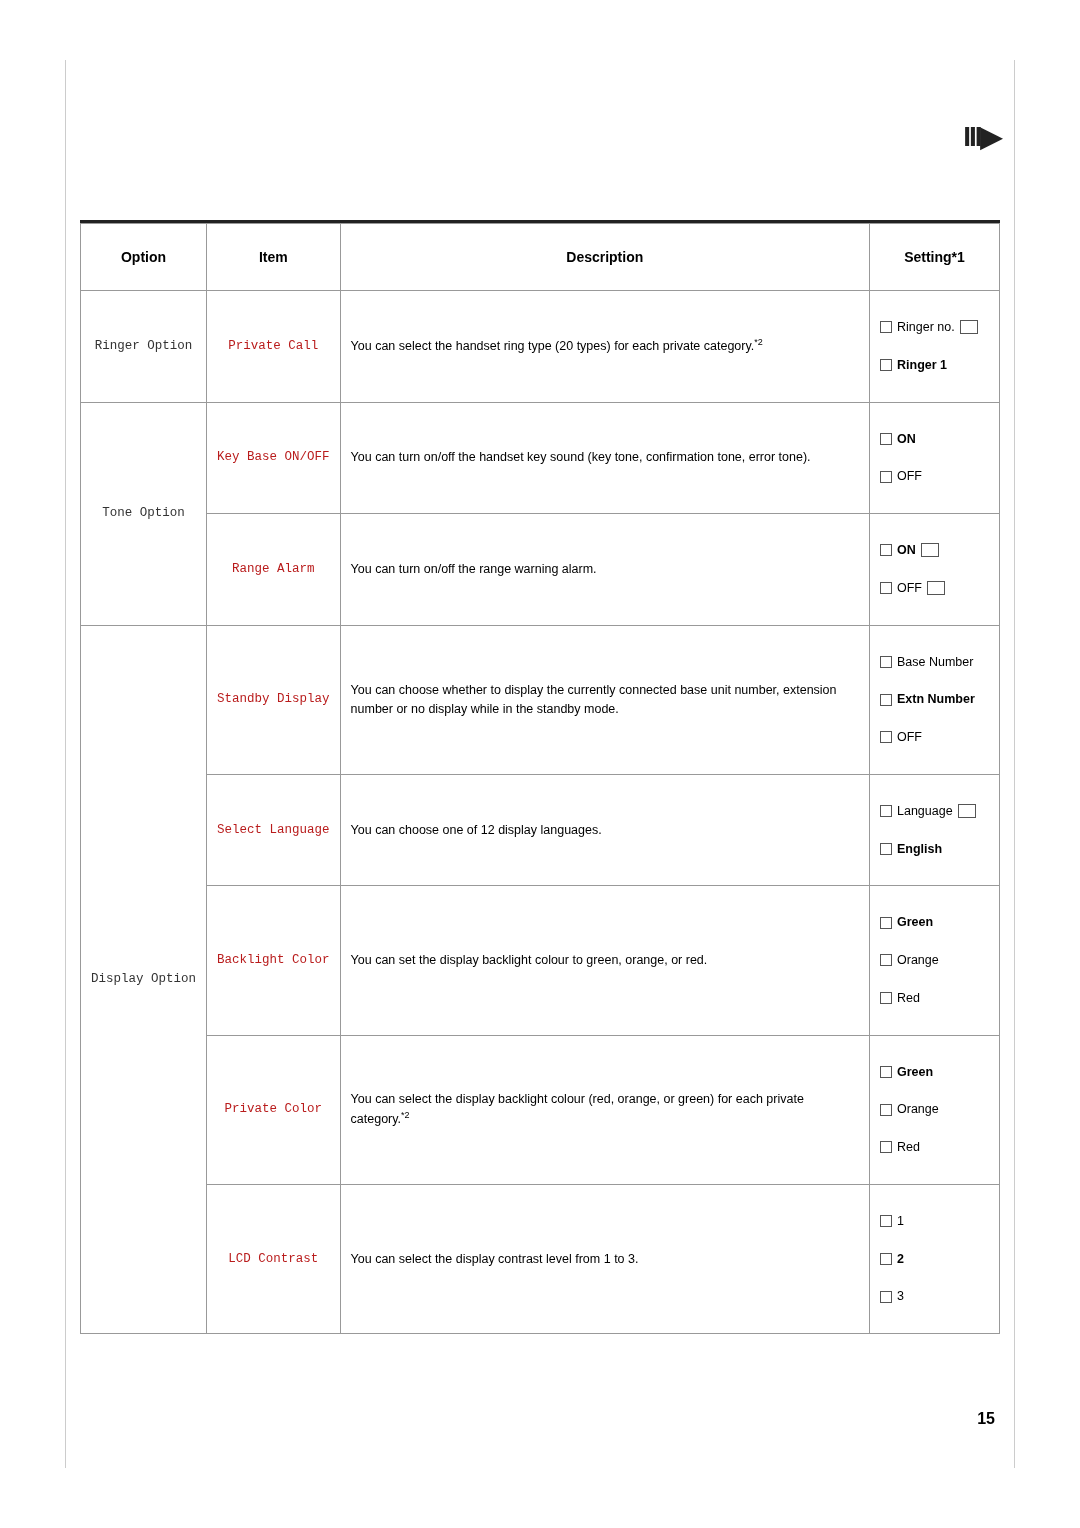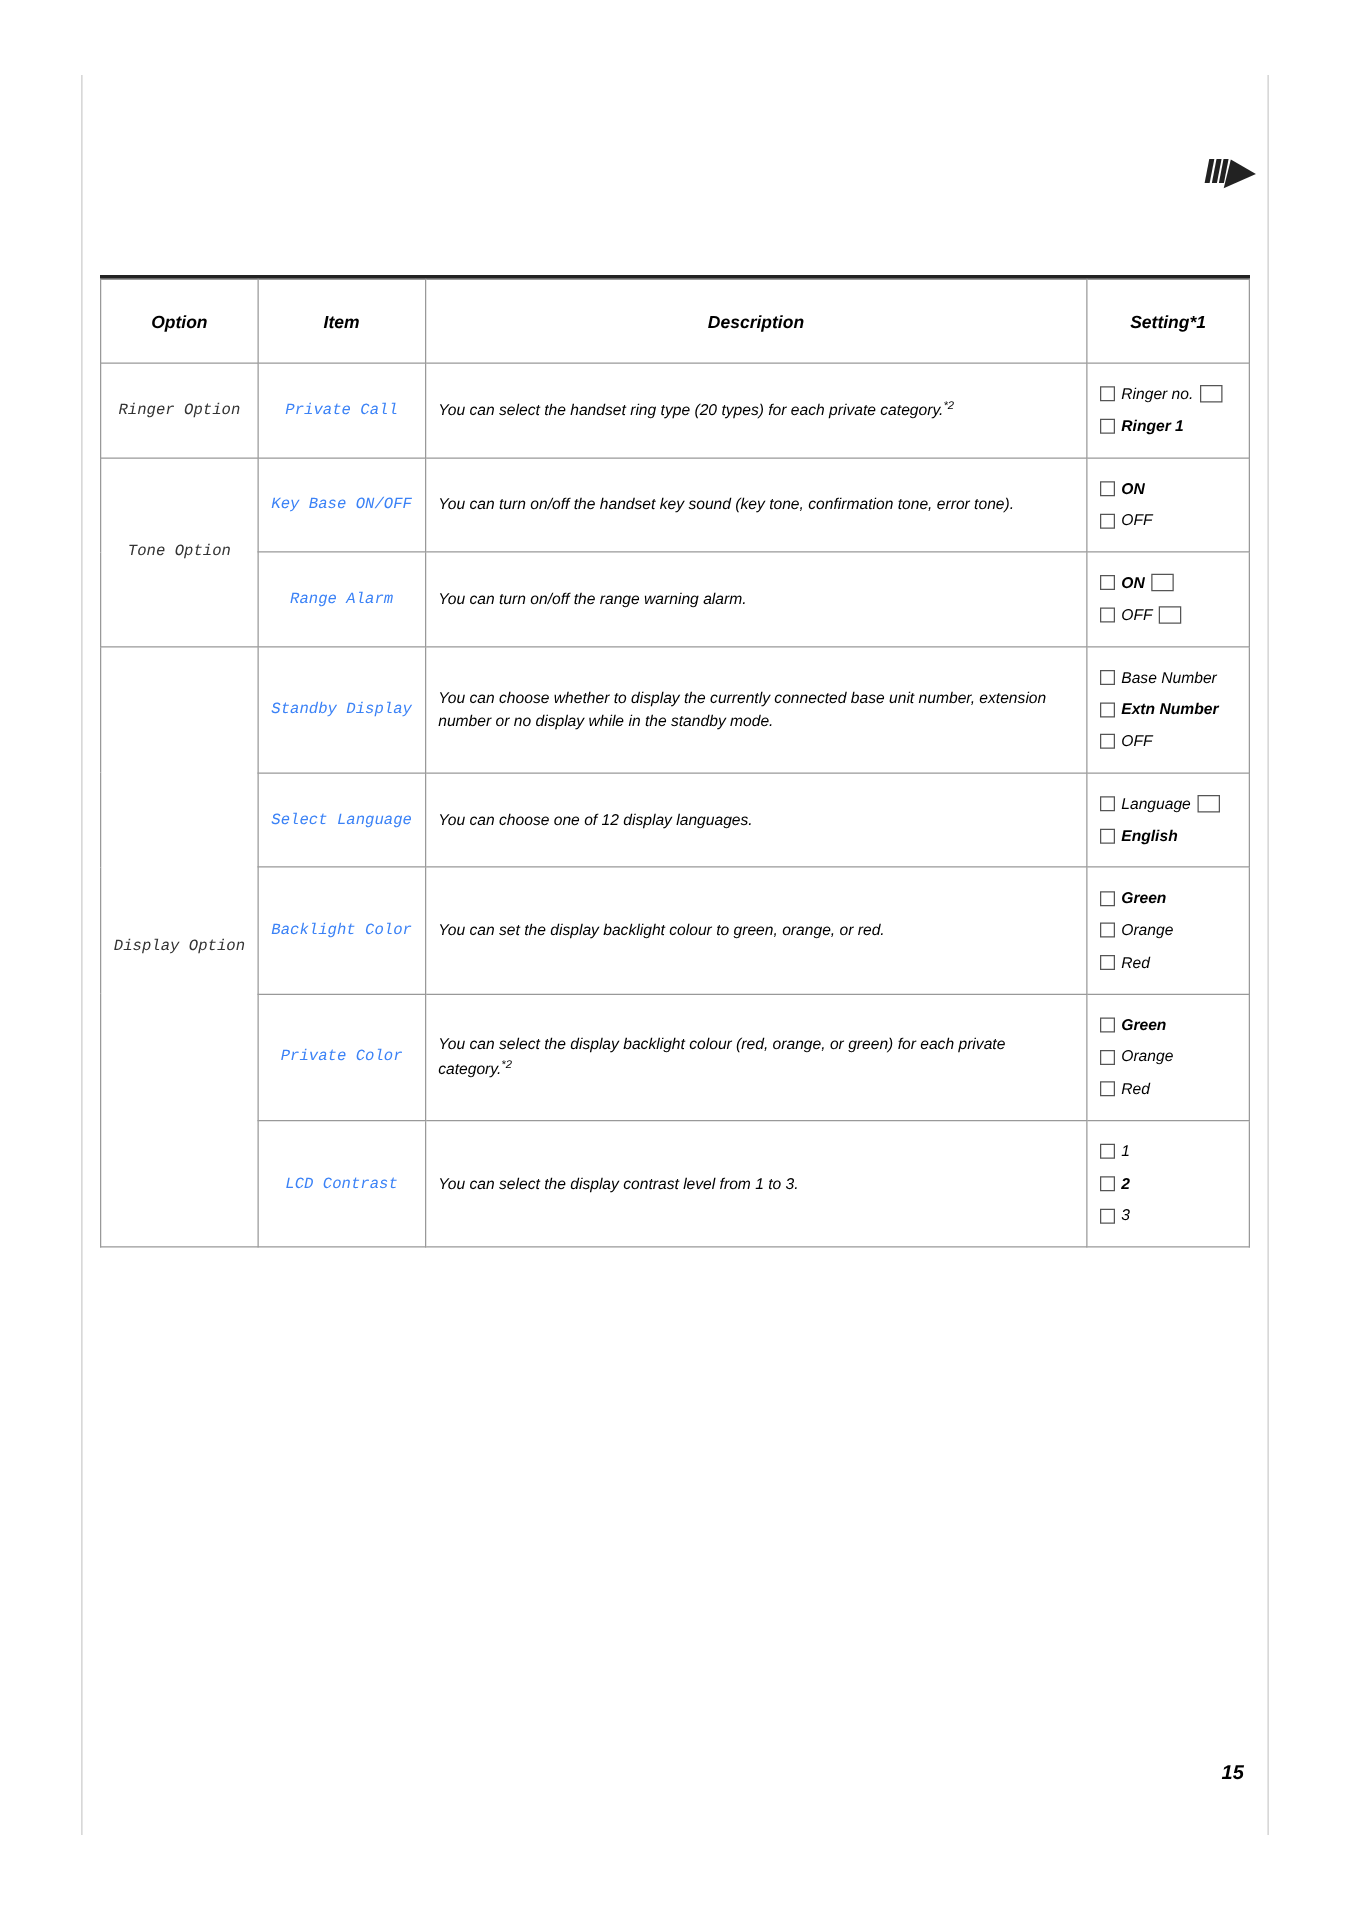--- a/index.html
+++ b/index.html
@@ -11,21 +11,20 @@
       width: 1080px;
       min-height: 1528px;
       position: relative;
     }
 
     .page-container {
       width: 1080px;
       min-height: 1528px;
       padding: 60px 80px;
       position: relative;
-      font-style: italic;
     }
 
     
     .corner-icon {
       position: absolute;
       top: 120px;
       right: 80px;
       font-size: 28px;
       font-weight: bold;
       color: #222;
@@ -71,42 +70,42 @@
       color: #333;
       text-align: center;
       white-space: nowrap;
       min-width: 100px;
       margin-left: 20px;
     }
 
     .item-cell {
       font-size: 11px;
       font-family: 'Courier New', monospace;
-      color: #3b82f6;
+      color: #b91c1c;
       text-align: center;
       white-space: nowrap;
       min-width: 110px;
     }
 
     .description-cell {
       font-size: 12.5px;
       min-width: 220px;
       margin-left: 10px;
     }
 
     .setting-cell {
       font-size: 12.5px;
       min-width: 130px;
       vertical-align: top;
     }
 
     .setting-row {
       display: flex;
       align-items: center;
-      margin: 7px 0;
+      margin: 19px 0;
     }
 
     .checkbox {
       display: inline-block;
       width: 12px;
       height: 12px;
       border: 1px solid #555;
       margin-right: 5px;
       flex-shrink: 0;
     }

